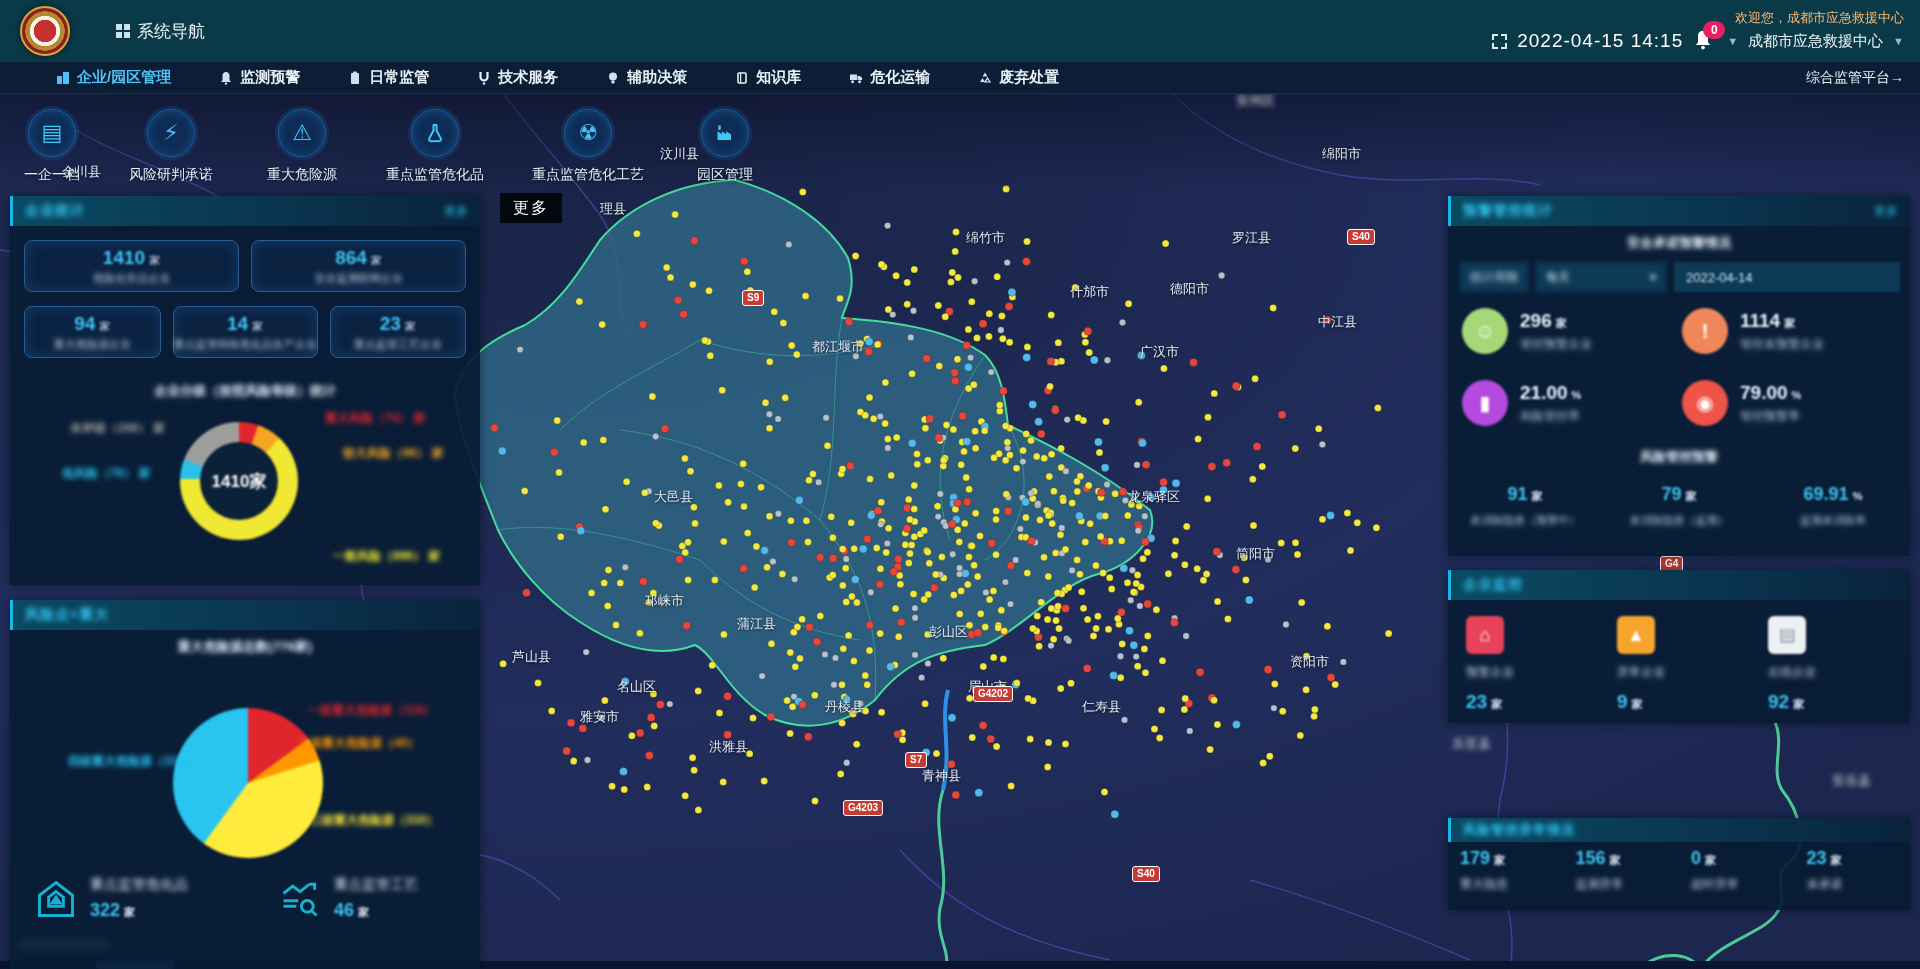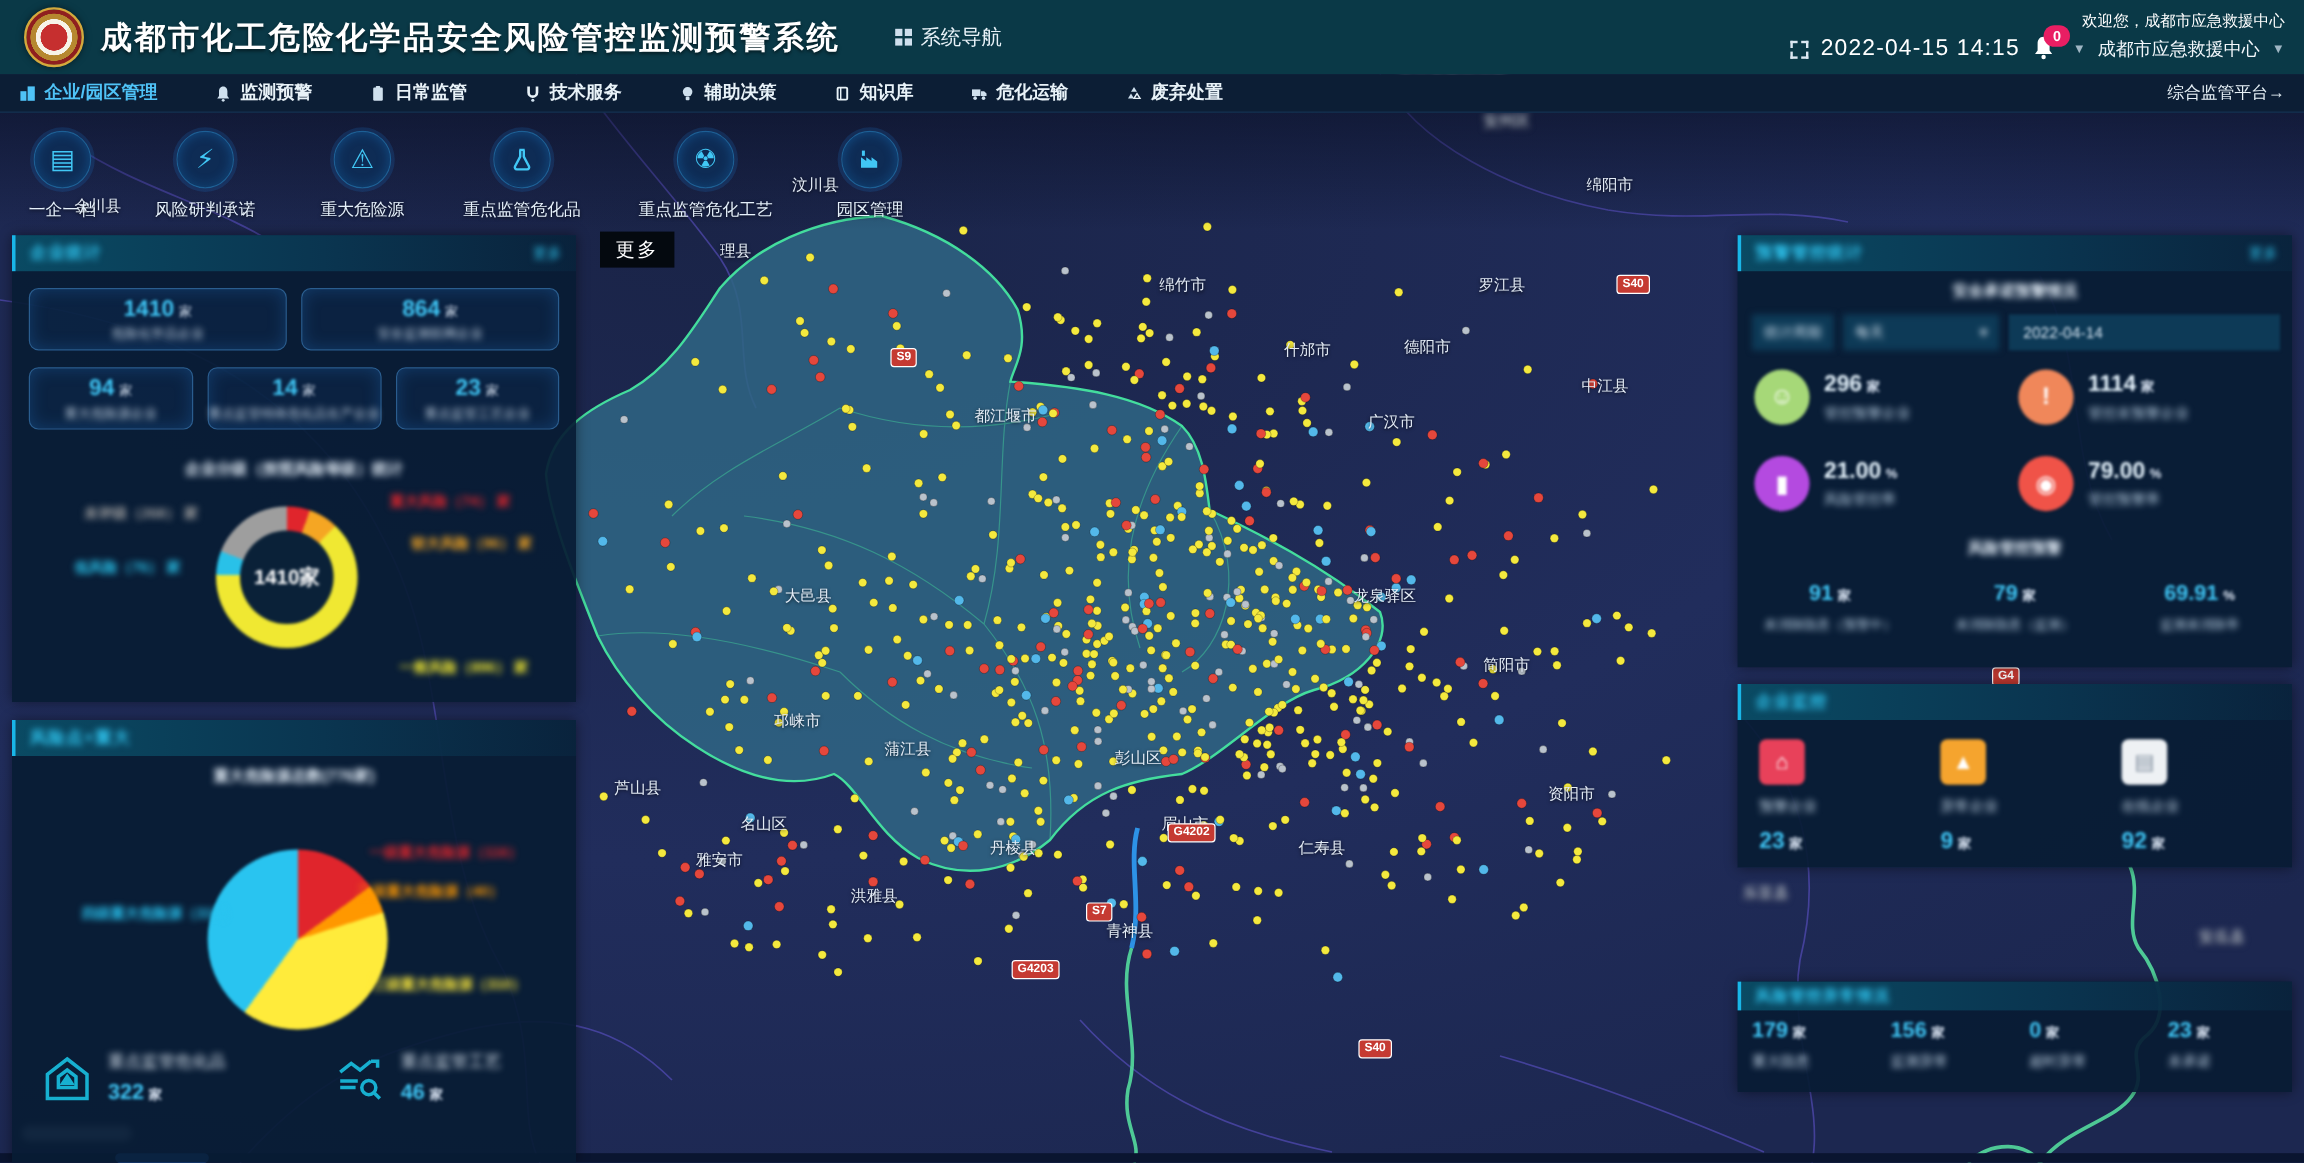--- a/index.html
+++ b/index.html
@@ -35,21 +35,21 @@
   .app-title{color:#fff;font-size:26px;font-weight:bold;letter-spacing:2px;margin-left:14px;
     text-shadow:0 2px 3px rgba(0,0,0,.55);}
   .sysnav{display:flex;align-items:center;margin-left:46px;color:#e8f2f8;font-size:17px;cursor:pointer;}
   .grid-ico{width:14px;height:14px;margin-right:7px;
     background:
       linear-gradient(#cfe0ee,#cfe0ee) 0 0/6px 6px no-repeat,
       linear-gradient(#cfe0ee,#cfe0ee) 8px 0/6px 6px no-repeat,
       linear-gradient(#cfe0ee,#cfe0ee) 0 8px/6px 6px no-repeat,
       linear-gradient(#cfe0ee,#cfe0ee) 8px 8px/6px 6px no-repeat;}
   .head-right{margin-left:auto;margin-right:16px;display:flex;flex-direction:column;align-items:flex-end;gap:2px;}
-  .welcome{color:#ffffff;font-size:13px;}
+  .welcome{color:#fdba74;font-size:13px;}
   .head-row2{display:flex;align-items:center;gap:10px;color:#fff;}
   .fullscreen-ico{width:15px;height:15px;position:relative;display:inline-block;}
   .fullscreen-ico:before,.fullscreen-ico:after{content:"";position:absolute;width:4px;height:4px;}
   .fullscreen-ico:before{left:0;top:0;border-left:2px solid #dce8f2;border-top:2px solid #dce8f2;
     box-shadow:9px 0 0 -0px transparent;}
   .fullscreen-ico:after{right:0;bottom:0;border-right:2px solid #dce8f2;border-bottom:2px solid #dce8f2;}
   .fs-b{position:absolute;right:0;top:0;width:4px;height:4px;border-right:2px solid #dce8f2;border-top:2px solid #dce8f2;}
   .fs-c{position:absolute;left:0;bottom:0;width:4px;height:4px;border-left:2px solid #dce8f2;border-bottom:2px solid #dce8f2;}
   .datetime{font-size:19px;letter-spacing:1px;}
   .bell-wrap{position:relative;width:24px;height:24px;}
@@ -956,21 +956,20 @@
       <span class="road-badge" style="left: 1132px; top: 866px;">S40</span>
     </div>
 
   <button class="map-more">更多</button>
   <div class="pill-a bl3"></div>
   <div class="pill-b"></div>
   <div class="bottom-strip"></div>
 
   <div class="header">
     <div class="logo"></div>
-    <div class="app-title">成都市化工危险化学品安全风险管控监测预警系统</div>
     <div class="sysnav">
       <span class="grid-ico"></span>
       <span>系统导航</span>
     </div>
     <div class="head-right">
       <div class="welcome">欢迎您，成都市应急救援中心</div>
       <div class="head-row2">
         <span class="fullscreen-ico">
             <span class="fs-b"></span>
             <span class="fs-c"></span>
@@ -984,21 +983,21 @@
           <span class="badge">0</span>
         </span>
         <span class="caret">▼</span>
         <span class="org">成都市应急救援中心</span>
         <span class="caret">▼</span>
       </div>
     </div>
   </div>
 
   <div class="navbar">
-    <span id="nav-items" style="display:flex;align-items:center;">
+    <span id="nav-items" style="display:flex;align-items:center;padding-left:40px;">
         <span class="nav-item active">
           <svg width="14" height="14" viewBox="0 0 14 14" fill="#4fc3f7" stroke="none">
             <rect x="1" y="5" width="5" height="8"></rect>
             <rect x="7" y="1" width="6" height="12"></rect>
           </svg>
           <span>企业/园区管理</span>
         </span>
         <span class="nav-item">
           <svg width="14" height="14" viewBox="0 0 14 14" fill="#cfe0ee" stroke="none">
             <path d="M7 1 C4.5 1 3.5 3 3.5 5 L3.5 9 L2 11 L12 11 L10.5 9 L10.5 5 C10.5 3 9.5 1 7 1 Z"></path>

